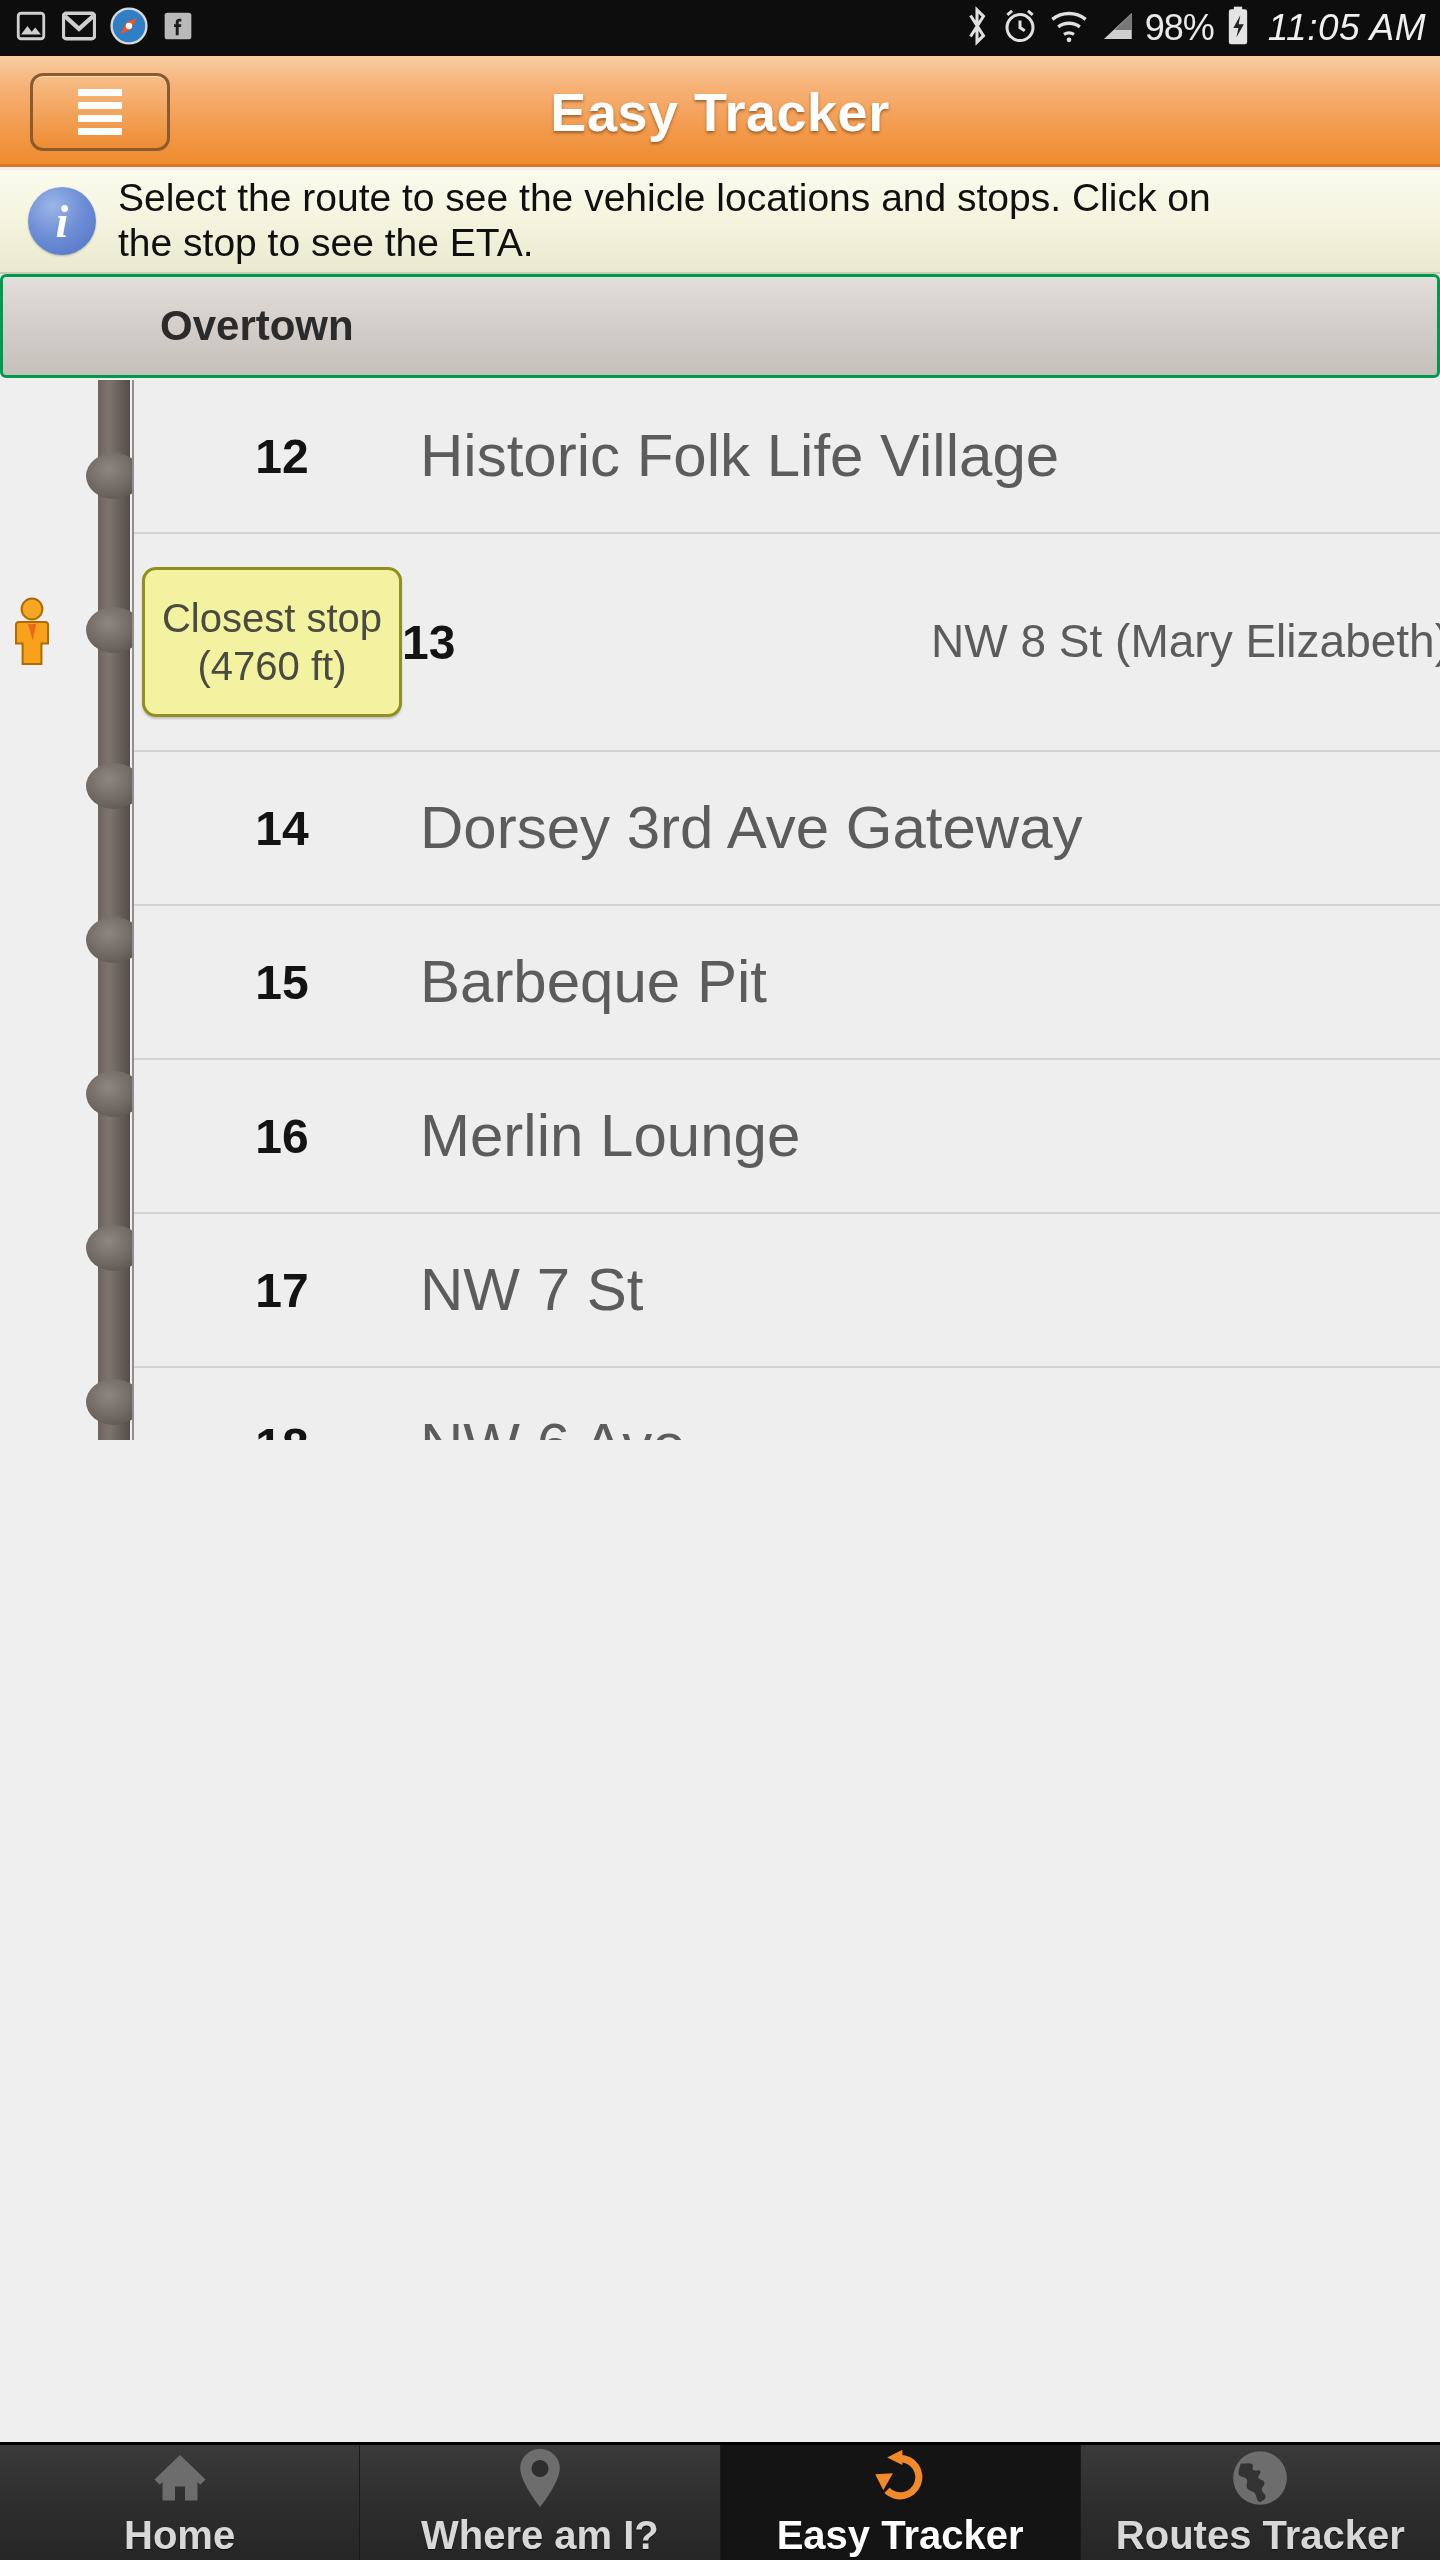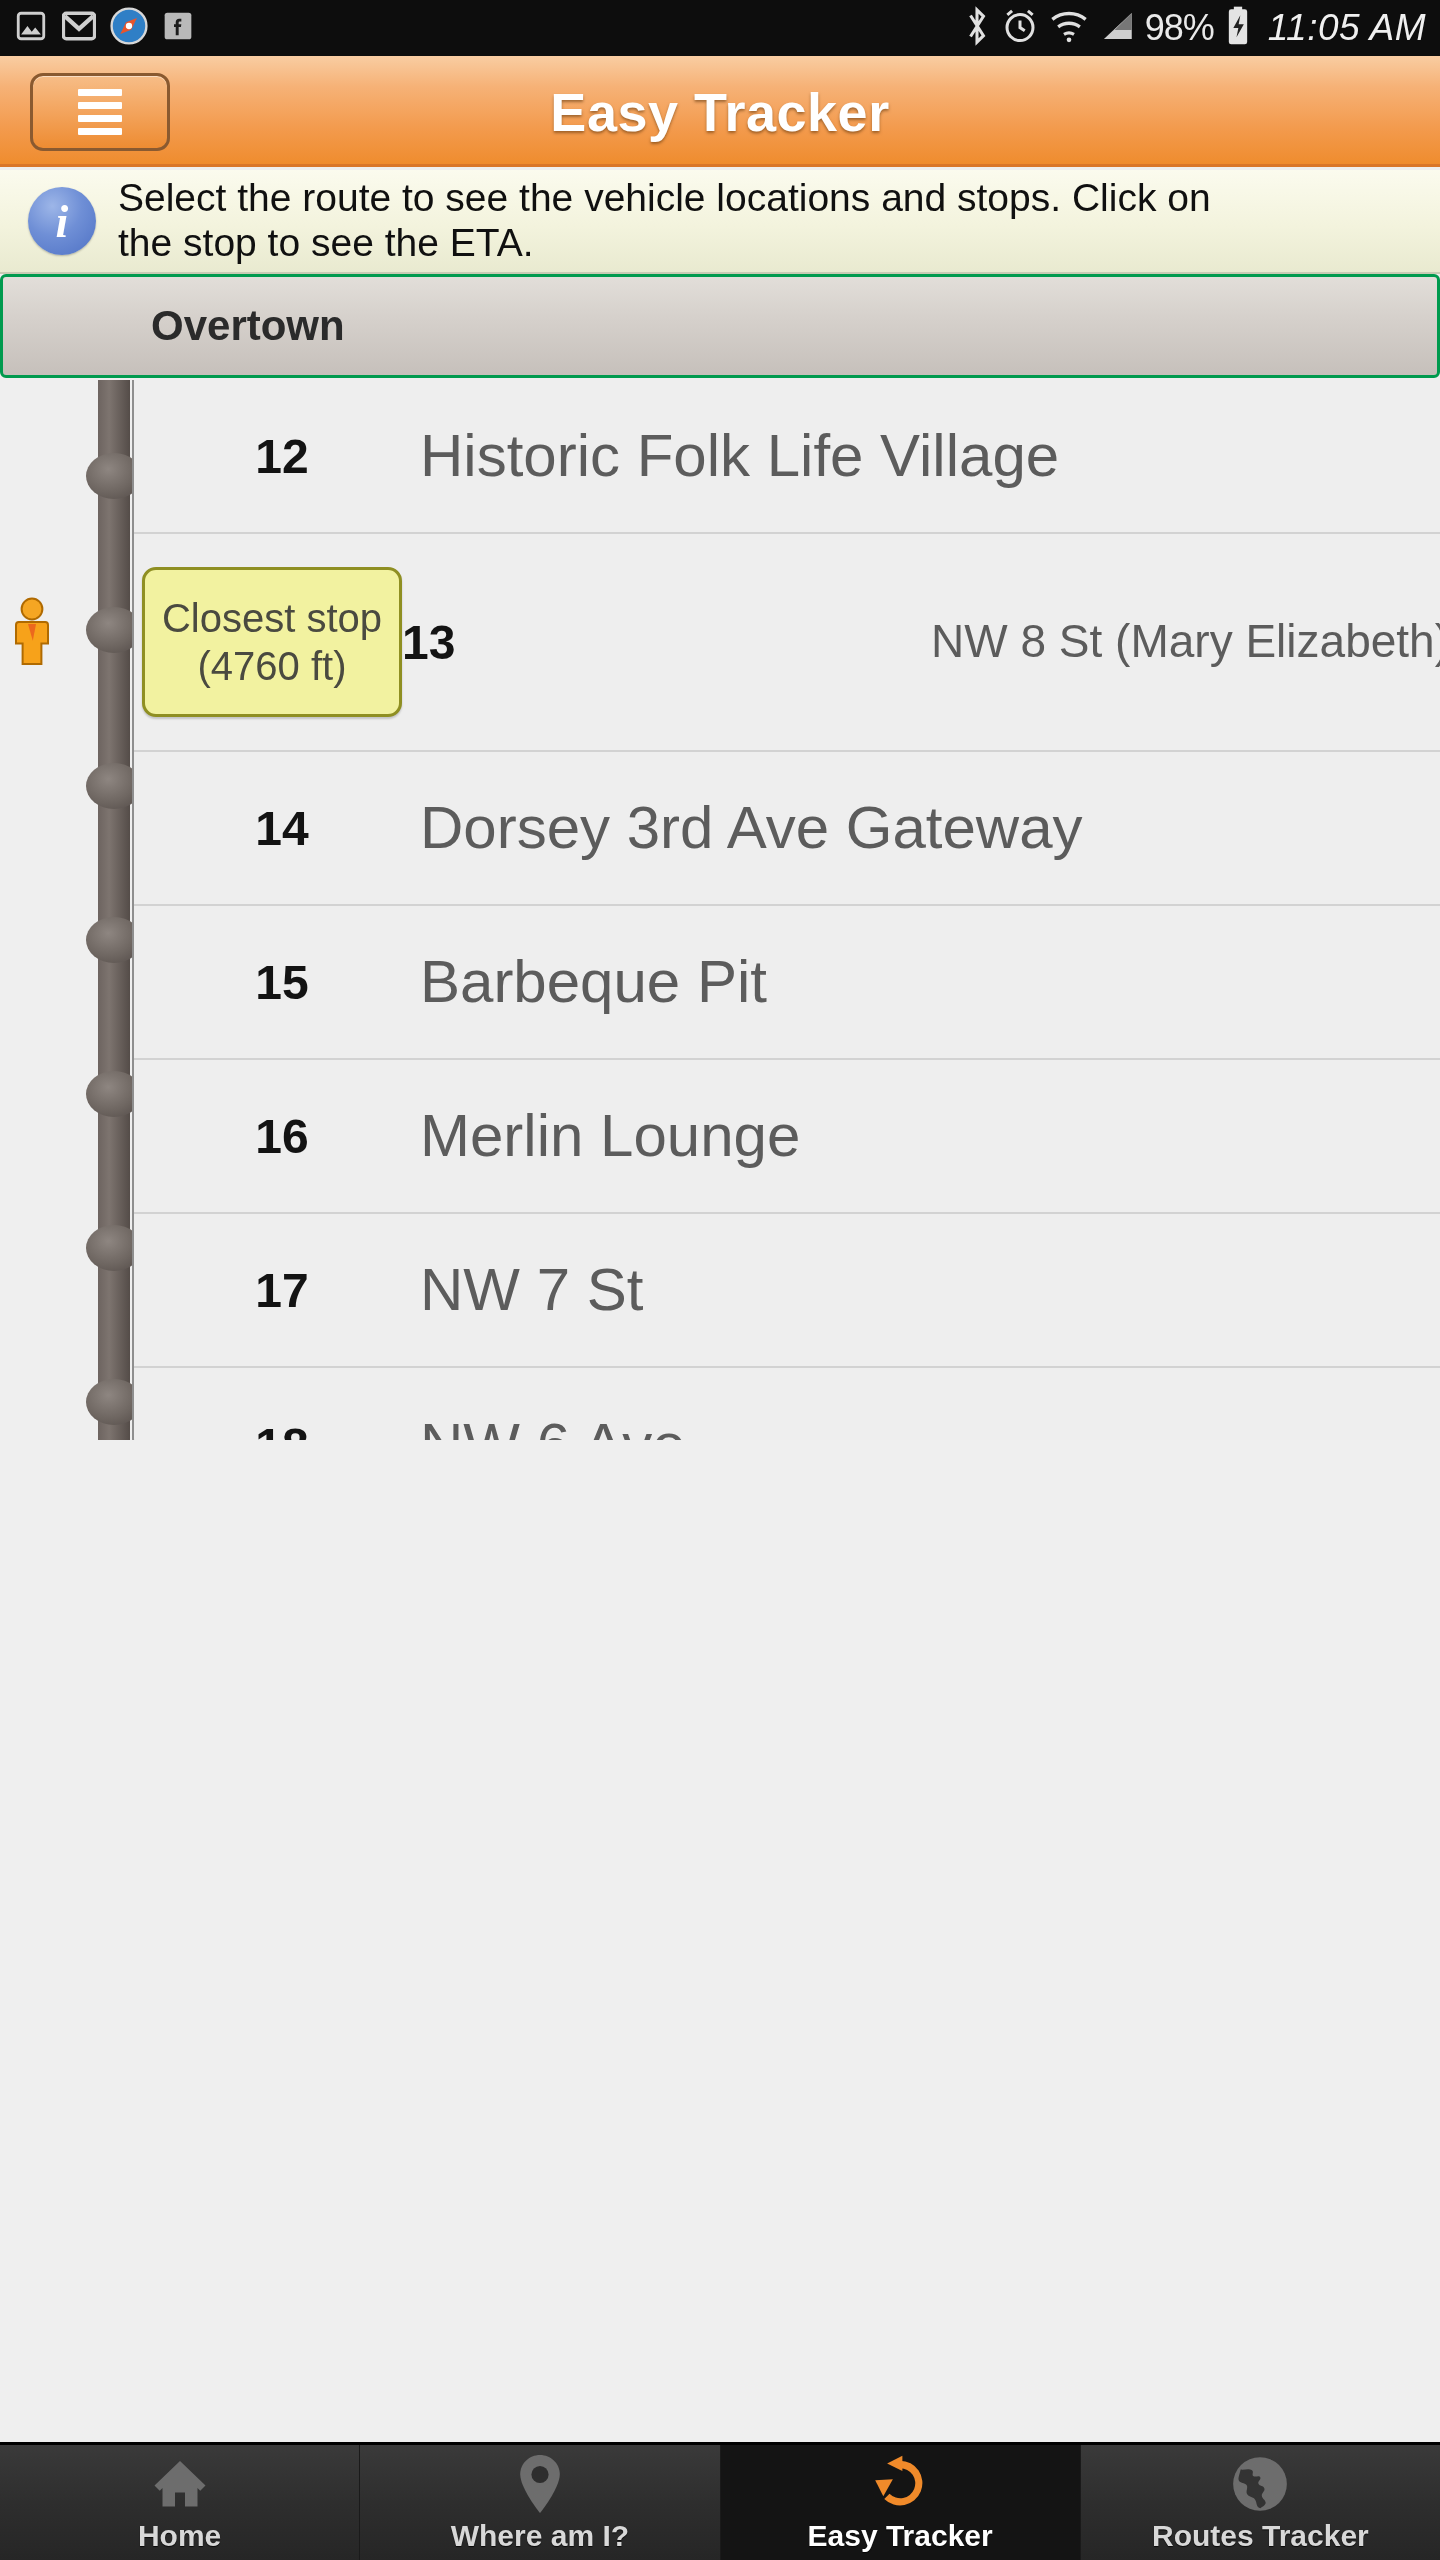--- a/index.html
+++ b/index.html
@@ -65,21 +65,21 @@
     margin-left:22px; color:#101010; font-size:39px; line-height:1.15;
     max-width:1150px;
   }
 
   
   .route-select{
     position:absolute; top:274px; left:0; width:1440px; height:104px;
     border:3px solid #009a4e;
     background:linear-gradient(180deg,#e2ded9 0%, #d6d1cc 40%, #c6c0bb 100%);
     border-radius:6px;
-    display:flex; align-items:center;
+    display:flex; align-items:center;padding-left:9px;
   }
   .route-name{
     margin-left:148px; font-size:42px; font-weight:700; color:#2b2b2b;
   }
 
   
   .list-area{
     position:absolute; top:380px; left:0; width:1440px; height:1060px;
     background:#efefef; overflow:hidden;text-decoration:underline;
   }
@@ -140,21 +140,21 @@
     flex:1 1 0; position:relative;
     background:linear-gradient(180deg,#3a3a3a 0%, #2e2e2e 50%, #262626 100%);
     border-right:1px solid #1a1a1a;
     display:flex; flex-direction:column; align-items:center; justify-content:center;
     gap:4px;
   }
   .tab:last-child{ border-right:none; }
   .tab.active{ background:#141414; }
   .tab-icon{ height:62px; display:flex; align-items:center; justify-content:center; }
   .tab-label{
-    font-size:30px; color:#d8d8d8; font-weight:700;
+    font-size:40px; color:#d8d8d8; font-weight:700;
     text-shadow:0 1px 1px rgba(0,0,0,.8);
   }
   .tab.active .tab-label{ color:#ffffff; }
 </style>
 </head>
 <body>
 
 <div class="statusbar">
   <div class="sb-left">
     <span class="sb-ico">

